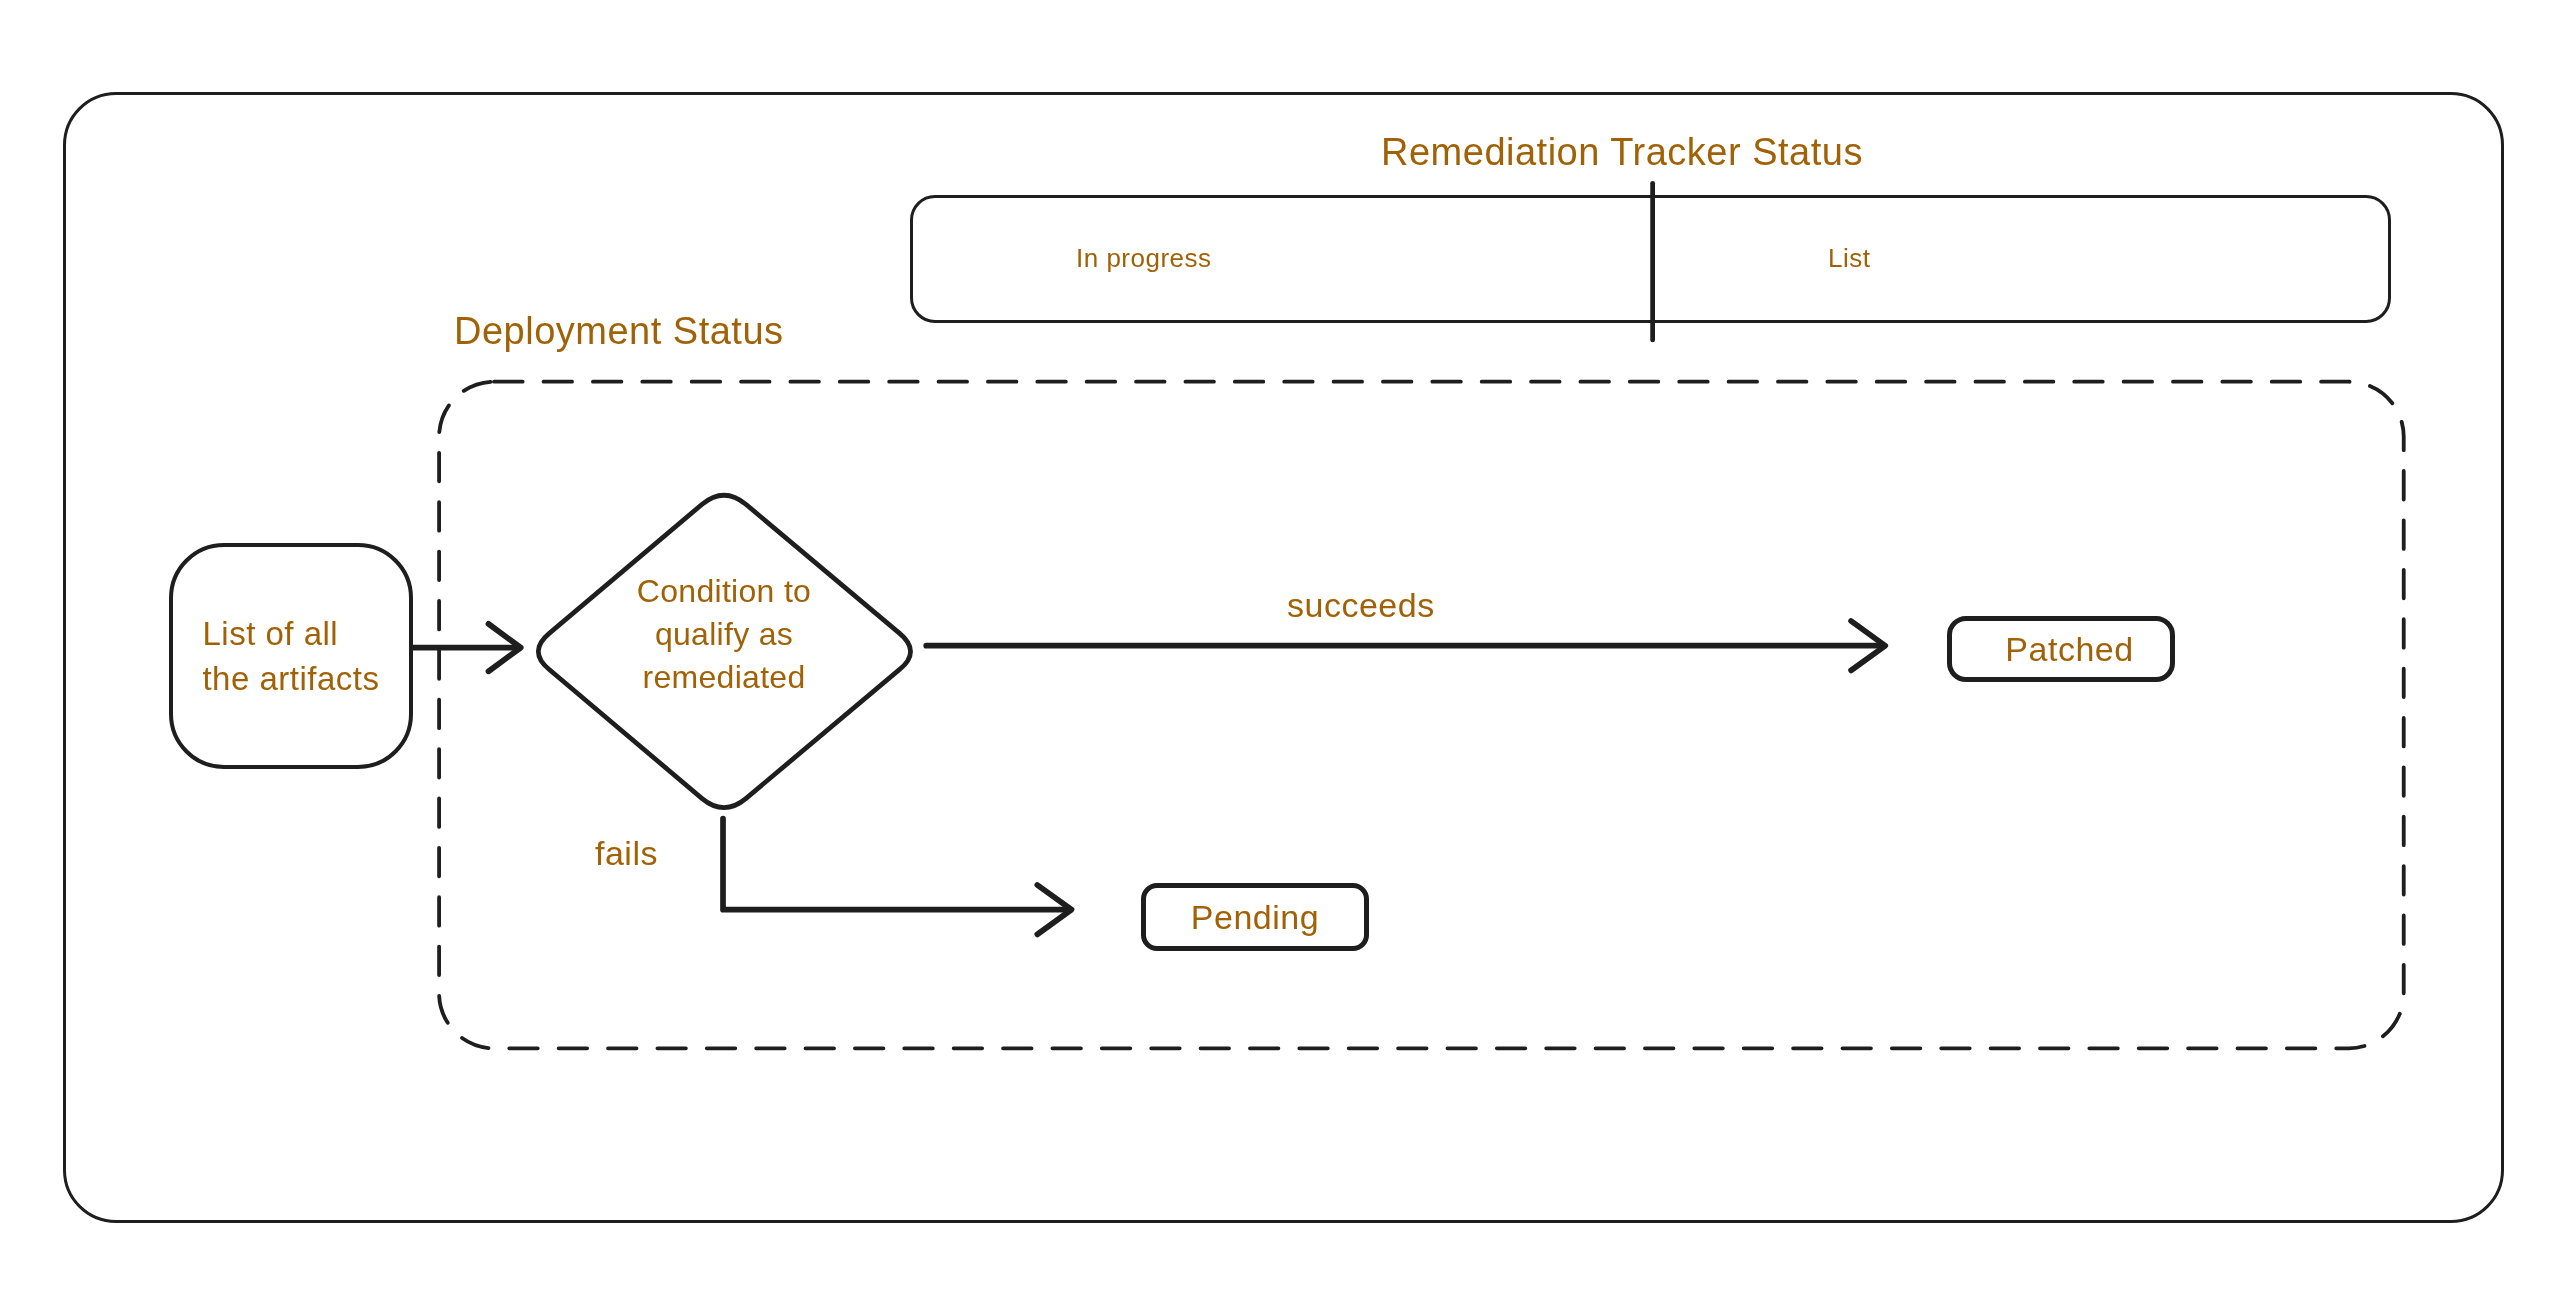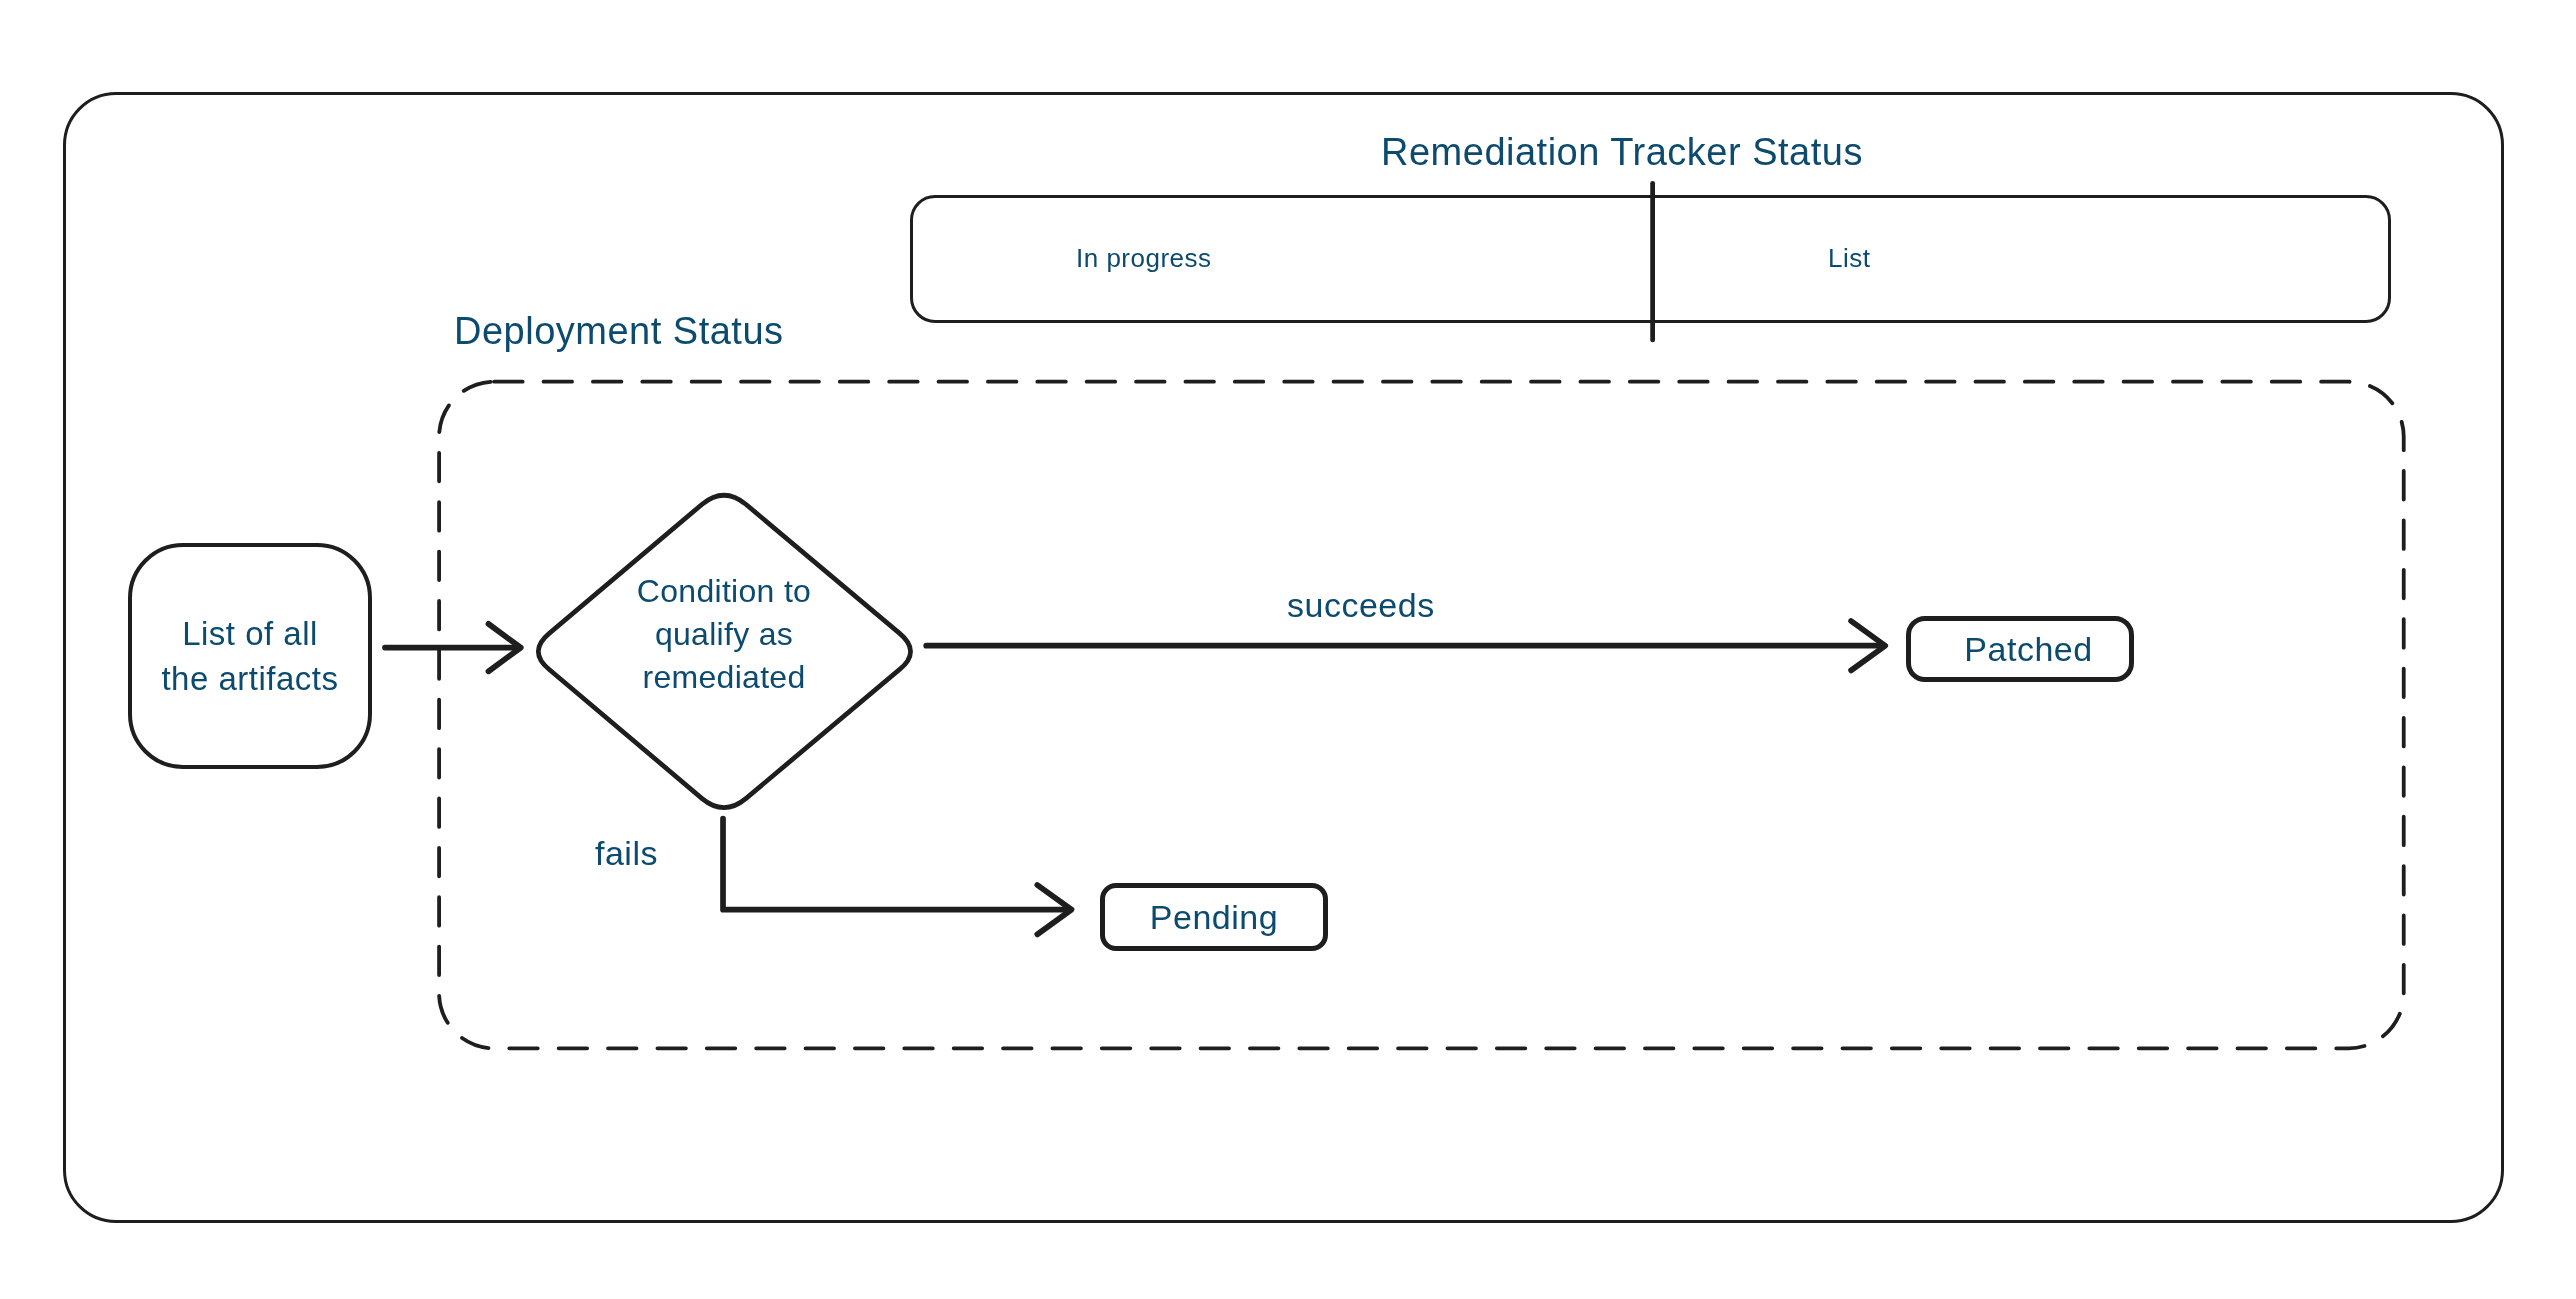--- a/index.html
+++ b/index.html
@@ -6,21 +6,21 @@
     margin: 0;
     padding: 0;
     background: #ffffff;
   }
   .canvas {
     position: relative;
     width: 2576px;
     height: 1299px;
     background: #ffffff;
     font-family: "Liberation Sans", sans-serif;
-    color: #0c4a6e;
+    color: #a16207;
     overflow: hidden;
   }
   .frame {
     position: absolute;
     left: 63px; top: 92px;
     width: 2441px; height: 1131px;
     border: 3.8px solid #1e1e1e;
     border-radius: 53px;
     box-sizing: border-box;
   }
@@ -58,26 +58,27 @@
     top: 239px;
     line-height: 38px;
   }
   .bar-label.in-progress { left: 1076px; }
   .bar-label.done        { left: 1828px; }
   .node {
     position: absolute;
     display: flex;
     align-items: center;
     justify-content: center;
-    text-align: center;
+    text-align: left;
     box-sizing: border-box;
     background: #ffffff;
     font-size: 34px;
     letter-spacing: 0.5px;
     white-space: pre-line;
+    margin-left: 41px;
   }
   .node-artifacts {
     left: 128px; top: 543px;
     width: 244px; height: 226px;
     border: 4.7px solid #1e1e1e;
     border-radius: 55px;
     font-size: 33px;
     line-height: 45px;
   }
   .node-patched {

